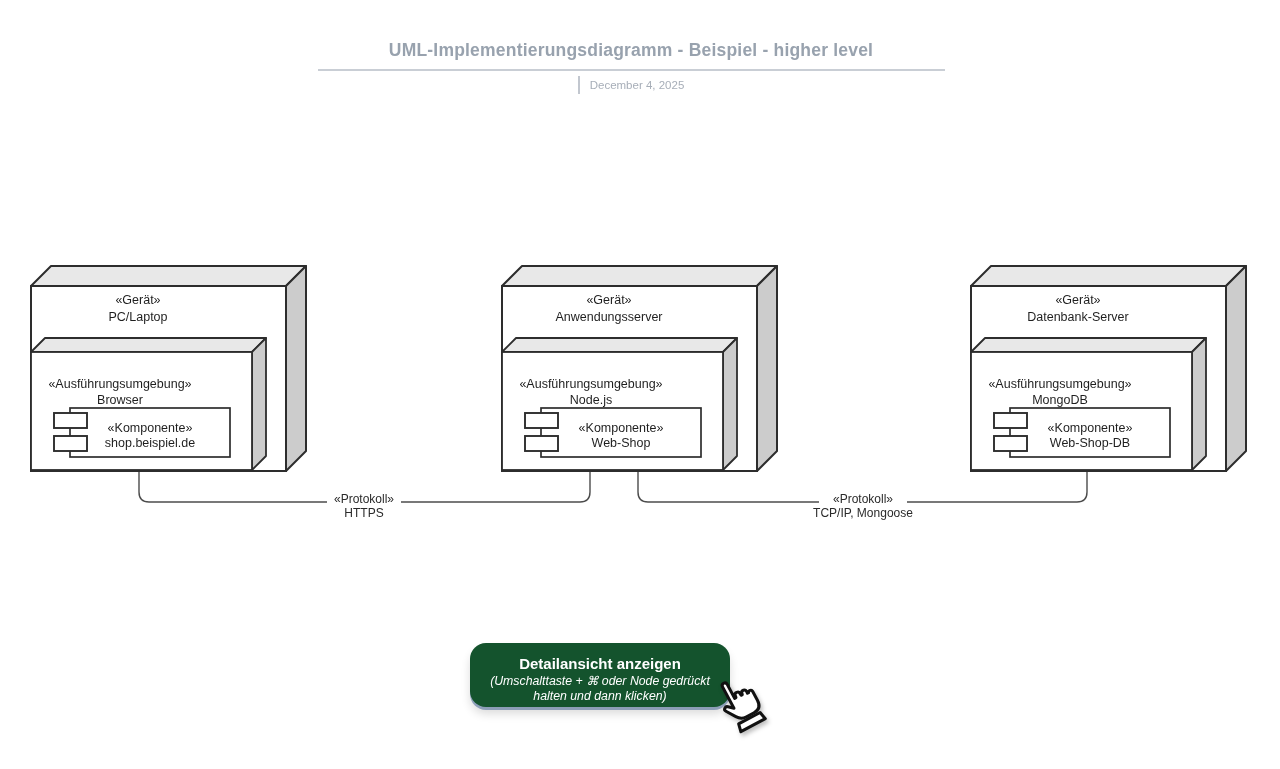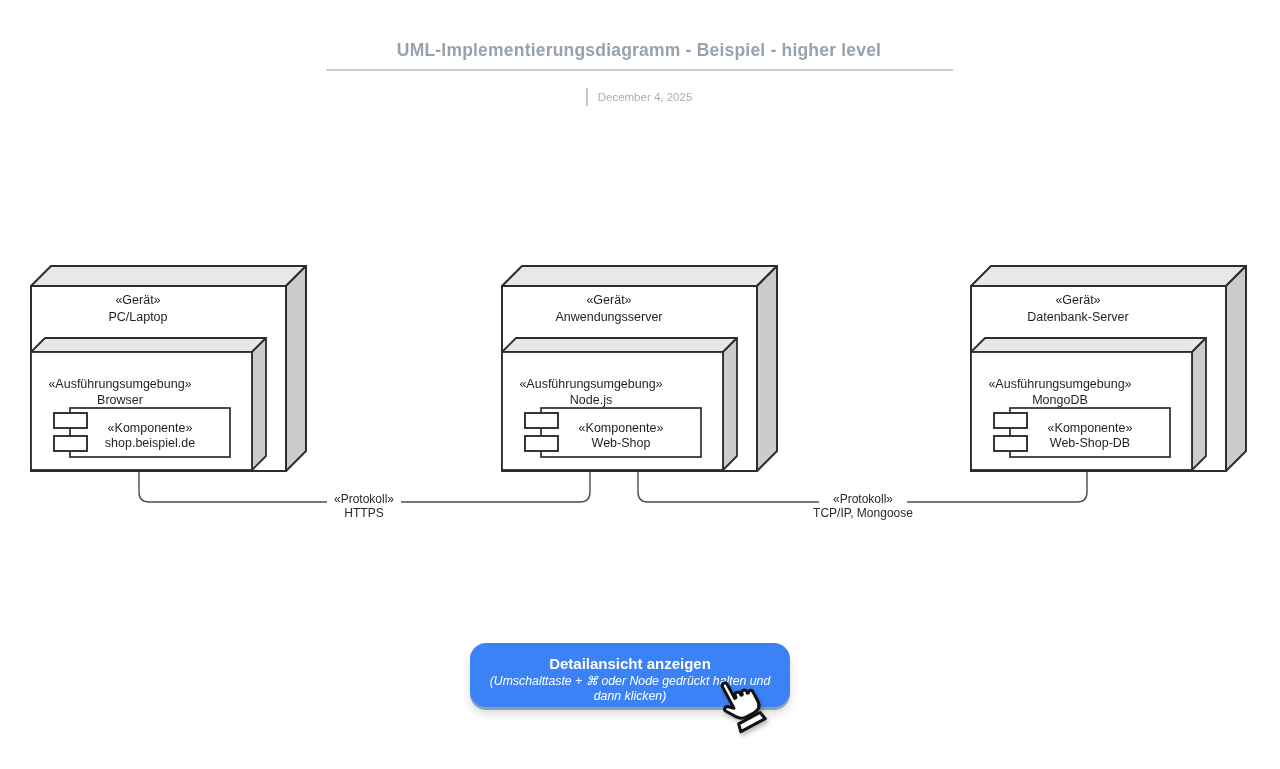--- a/index.html
+++ b/index.html
@@ -1,45 +1,45 @@
 <!DOCTYPE html>
 <html><head>
 <meta charset="utf-8">
 <style>
   html,body { margin:0; padding:0; }
   body {
     width:1280px; height:769px; background:#ffffff; position:relative;
     overflow:hidden; font-family:"Liberation Sans","DejaVu Sans",sans-serif;
   }
   
-  .header { position:absolute; top:40px; left:8px; width:1262px; text-align:center; }
+  .header { position:absolute; top:40px; left:0; width:1262px; text-align:center; }
   .page-title { font-size:17.5px; font-weight:bold; color:#98a2ae; letter-spacing:0.2px; }
   .title-underline { width:627px; height:2px; background:#c9ced5; margin:8px auto 0 auto; }
-  .date-row { margin-top:20px; font-size:11.5px; color:#a7aeb8; }
+  .date-row { margin-top:8px; font-size:11.5px; color:#a7aeb8; }
   .date-row span { border-left:2px solid #c2c7cf; padding:3px 0 3px 10px; }
 
   
   .diagram { position:absolute; left:0; top:0; }
   .face-top   { fill:#e8e8e8; stroke:#2d2d2d; stroke-width:2;   stroke-linejoin:round; }
   .face-side  { fill:#cccccc; stroke:#2d2d2d; stroke-width:2;   stroke-linejoin:round; }
   .face-front { fill:#ffffff; stroke:#2d2d2d; stroke-width:2; }
   .face-top-in  { fill:#e8e8e8; stroke:#2d2d2d; stroke-width:1.8; stroke-linejoin:round; }
   .face-side-in { fill:#cccccc; stroke:#2d2d2d; stroke-width:1.8; stroke-linejoin:round; }
   .face-front-in{ fill:#ffffff; stroke:#2d2d2d; stroke-width:1.8; }
   .comp-box { fill:#ffffff; stroke:#2d2d2d; stroke-width:1.7; }
   .tab      { fill:#ffffff; stroke:#2d2d2d; stroke-width:1.9; }
   .t  { font-size:12.5px; fill:#1f1f1f; text-anchor:middle; }
   .conn { fill:none; stroke:#4c4c4c; stroke-width:1.4; }
   .conn-t { font-size:12px; fill:#2a2a2a; text-anchor:middle; }
   .label-bg { fill:#ffffff; }
 
   
   .detail-btn {
-    position:absolute; left:470px; top:643px; width:320px; height:64px;
-    background:#3b82f6; border:none; border-radius:16px; color:#ffffff;
+    position:absolute; left:470px; top:643px; width:260px; height:64px;
+    background:#14532d; border:none; border-radius:16px; color:#ffffff;
     text-align:center; padding:9px 10px 0 10px; box-sizing:border-box; cursor:pointer;
     box-shadow:0 3px 0 rgba(38,77,133,0.45), 0 7px 10px rgba(0,0,0,0.14);
   }
   .btn-title { font-size:15px; font-weight:bold; margin-bottom:2px; }
   .btn-sub   { font-size:12.3px; font-style:italic; line-height:15px; }
 
   .hand-cursor {
     position:absolute; left:708px; top:672px; width:64px; height:64px;
     filter:drop-shadow(2px 3px 2px rgba(0,0,0,0.25)); pointer-events:none;
   }

